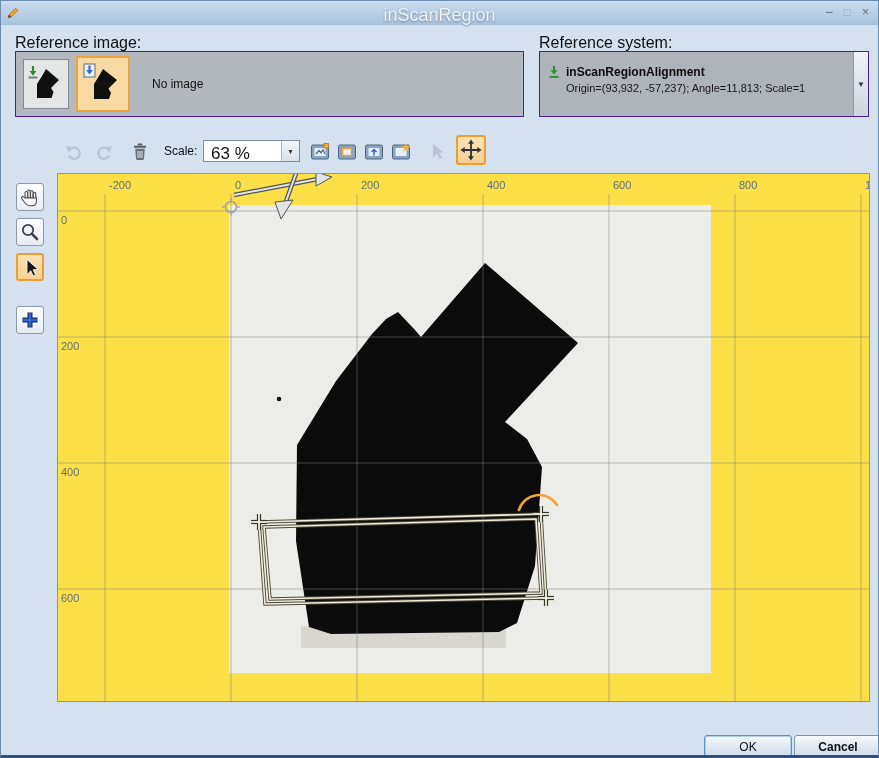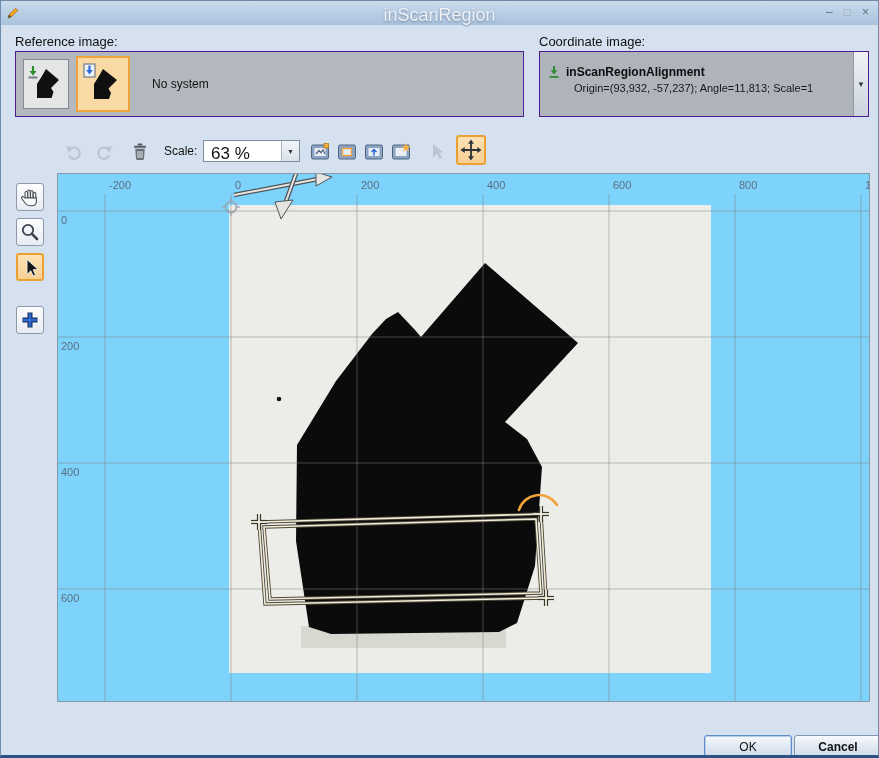--- a/index.html
+++ b/index.html
@@ -9,50 +9,50 @@
   
   .titlebar{position:absolute;left:0;top:0;right:0;height:24px;
     background:linear-gradient(#cadbec,#a9c2dc);}
   .title-icon{position:absolute;left:5px;top:5px;}
   .title{position:absolute;left:0;right:0;top:4px;text-align:center;font-size:18px;
     color:#edf2f8;text-shadow:0 1px 2px rgba(90,110,135,.75);}
   .winbtns{position:absolute;right:9px;top:3px;display:flex;gap:11px;font-size:12px;color:#5f6f80;}
   .winbtns span{cursor:default;line-height:16px;}
   .winbtn-max{color:#9caab9;}
   
-  .sec-label{position:absolute;font-size:13px;color:#101010;}
+  .sec-label{position:absolute;font-size:16px;color:#101010;}
   .panel{position:absolute;top:50px;height:66px;background:#b3b8be;border:1px solid #4c1d95;box-sizing:border-box;}
   .ref-panel{left:14px;width:509px;}
   .coord-panel{left:538px;width:330px;background:#afb4ba;}
   .thumb{position:absolute;display:flex;align-items:center;justify-content:center;box-sizing:border-box;}
   .thumb1{left:7px;top:7px;width:46px;height:50px;background:#e4e5e7;border:1px solid #858b93;}
   .thumb2{left:60px;top:4px;width:54px;height:56px;background:#f9d9a4;border:2px solid #eda43c;}
   .no-image{position:absolute;left:136px;top:50%;transform:translateY(-50%);font-size:12px;}
   .coord-item{position:absolute;left:8px;top:13px;display:flex;gap:6px;align-items:flex-start;}
   .coord-name{font-size:12px;font-weight:bold;color:#0c0c0e;}
-  .coord-detail{font-size:11px;color:#17171b;margin-top:3px;margin-left:8px;}
+  .coord-detail{font-size:11px;color:#17171b;margin-top:3px;margin-left:0;}
   .coord-drop{position:absolute;right:0;top:0;width:15px;height:100%;box-sizing:border-box;
     background:linear-gradient(#f0f3f7,#ccd4dd);border-left:1px solid #949aa2;
     display:flex;align-items:center;justify-content:center;font-size:8px;color:#31373e;cursor:default;}
   
   .tb-flat{position:absolute;top:138px;width:26px;height:26px;display:flex;align-items:center;justify-content:center;background:none;border:none;padding:0;}
   .tb-label{position:absolute;left:163px;top:143px;font-size:12px;}
   .combo{position:absolute;left:202px;top:139px;width:97px;height:22px;box-sizing:border-box;
     background:#fff;border:1px solid #7e8ea0;display:flex;}
   .combo-value{flex:1;font-size:17px;padding:3px 0 0 7px;}
   .combo-arrow{width:17px;background:linear-gradient(#f3f6fa,#d9e1ea);border-left:1px solid #a9b5c3;
     display:flex;align-items:center;justify-content:center;font-size:7px;color:#333;}
   .tool-btn{position:absolute;box-sizing:border-box;display:flex;align-items:center;justify-content:center;
     background:linear-gradient(#fdfdfe,#e7ecf2);border:1px solid #8d99ab;border-radius:3px;padding:0;}
   .tool-selected{background:linear-gradient(#fde3b5,#f8cf92);border:2px solid #eca033;}
   .move-btn{left:455px;top:134px;width:30px;height:30px;}
   
   .side-tool{left:15px;width:28px;height:28px;}
   
-  .canvas{position:absolute;left:57px;top:173px;width:811px;height:527px;background:#7dd3fc;
+  .canvas{position:absolute;left:57px;top:173px;width:811px;height:527px;background:#fde047;
     box-shadow:0 0 0 1px #8b98a8;}
   .gl{stroke:rgba(128,128,128,.5);stroke-width:1;}
   .tk{fill:#5c6e80;font-size:11px;font-family:"Liberation Sans",sans-serif;}
   .ax-dark{stroke:#50555a;stroke-width:4.5;fill:none;}
   .ax-light{stroke:#e4e4e0;stroke-width:2;fill:none;}
   .axhead{fill:#e4e4e0;stroke:#50555a;stroke-width:1;}
   .origin-c{fill:none;stroke:#9aa4ae;stroke-width:1.6;}
   .origin-t{stroke:#9aa4ae;stroke-width:1.2;}
   .sel-dark{fill:none;stroke:#4d4839;stroke-width:3.4;}
   .sel-light{fill:none;stroke:#f2ecda;stroke-width:1.6;}
@@ -96,24 +96,24 @@
       </svg>
     </div>
     <div class="thumb thumb2">
       <svg width="42" height="44" viewBox="0 0 42 44">
         <polygon points="21,7 35,18 26.5,26.5 29,31 27,37 12,37 12,22 17,14" fill="#101010"></polygon>
         <rect x="2" y="2" width="11" height="13" fill="#eef3f8" stroke="#5a6a7c"></rect>
         <path d="M7.5 3.5 v5" stroke="#2f6bd8" stroke-width="2.2"></path>
         <polygon points="4.2,8 10.8,8 7.5,12.5" fill="#2f6bd8"></polygon>
       </svg>
     </div>
-    <span class="no-image">No system</span>
-  </div>
-
-  <div class="sec-label" style="left:538px;top:33px;">Coordinate image:</div>
+    <span class="no-image">No image</span>
+  </div>
+
+  <div class="sec-label" style="left:538px;top:33px;">Reference system:</div>
   <div class="panel coord-panel">
     <div class="coord-item">
       <span>
         <svg width="12" height="14" viewBox="0 0 12 14">
           <path d="M6 1 V5.5" stroke="#2e8b2e" stroke-width="2"></path>
           <polygon points="2.6,5.2 9.4,5.2 6,9.6" fill="#2e8b2e"></polygon>
           <rect x="1.5" y="11" width="9" height="1.8" fill="#2e8b2e"></rect>
         </svg>
       </span>
       <div>

